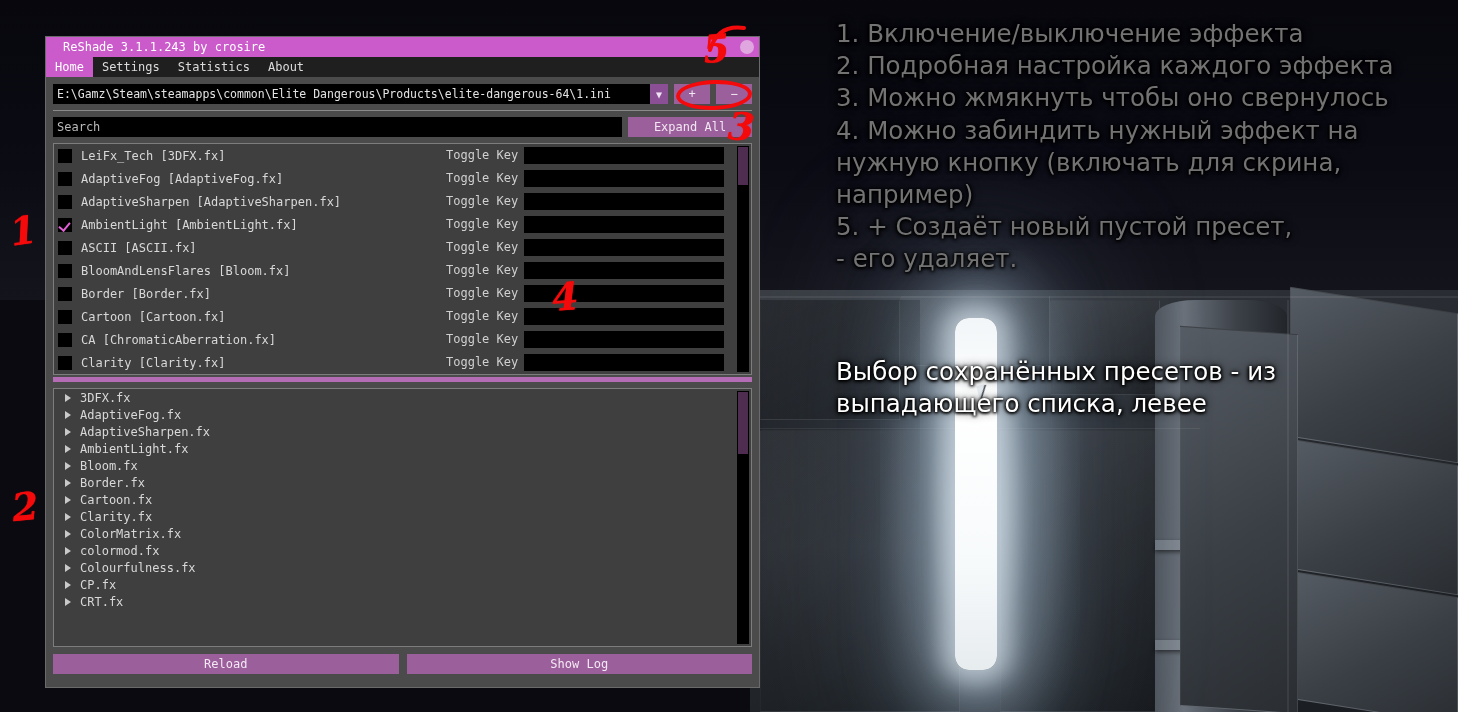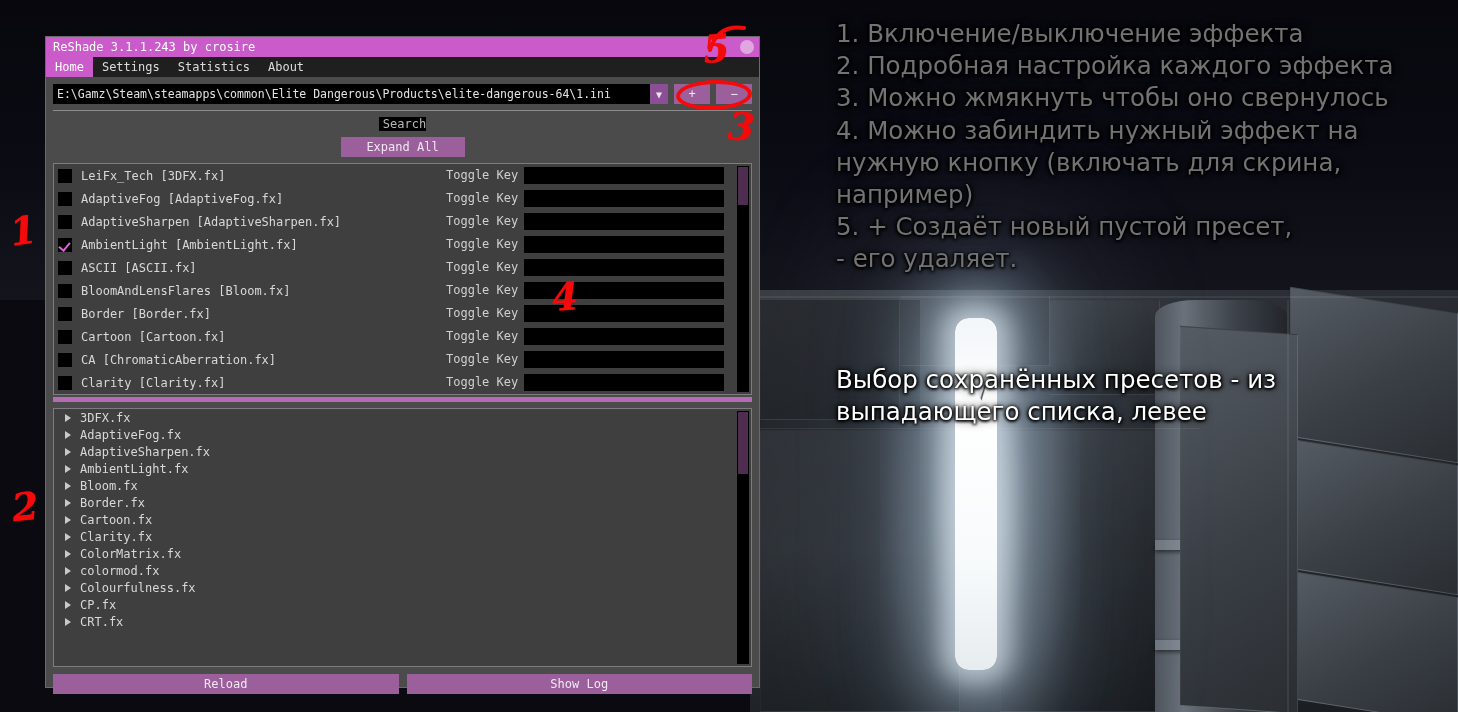--- a/index.html
+++ b/index.html
@@ -78,21 +78,21 @@
   #notes {
     position:absolute; left:836px; top:18px; width:610px;
     font-family:"DejaVu Sans", sans-serif;
     color:#737373;
     font-size:24.5px;
     line-height:32.2px;
     text-shadow: 0 0 4px #000, 1px 1px 3px #000, -1px 1px 3px #000, 0 0 10px rgba(0,0,0,.8);
     white-space:pre-wrap;
   }
   #notes2 {
-    position:absolute; left:836px; top:364px; width:560px;
+    position:absolute; left:836px; top:356px; width:560px;
     font-family:"DejaVu Sans", sans-serif;
     color:#ffffff;
     font-size:24.5px;
     line-height:32.2px;
     text-shadow: 0 0 4px #000, 1px 1px 3px #000, -1px 1px 3px #000, 0 0 10px rgba(0,0,0,.85);
     white-space:pre-wrap;
   }
 
   
   #reshade {
@@ -100,21 +100,21 @@
     width:715px; height:652px;
     background:#4b4b4b;
     border:1px solid #6a6a6a;
     padding:0;
   }
   .titlebar {
     position:relative;
     height:20px;
     background:#cb5bcb;
     display:flex; align-items:center;
-    padding-left:7px;
+    padding-left:17px;
   }
   .titlebar .t-text {
     color:#ffffff; font-size:12px; letter-spacing:0px;
     font-family:"DejaVu Sans Mono", monospace;
   }
   .collapse-dot {
     position:absolute; right:5px; top:3px;
     width:14px; height:14px; border-radius:50%;
     background:#e0a6e0;
   }
@@ -146,21 +146,21 @@
     display:flex;align-items:center;justify-content:center;
   }
   .mini-btn {
     width:36px;height:20px; margin-left:6px;
     background:#9b5f9b; color:#f2e6f2;
     font-size:12px; display:flex;align-items:center;justify-content:center;
     font-family:"DejaVu Sans Mono", monospace;
   }
   .divider { height:1px; background:#8a8a8a; margin:6px 0 6px 0; }
 
-  .row-search { display:flex; align-items:center; gap:6px;flex-direction:column; }
+  .row-search { display:flex; align-items:center; gap:6px; }
   .search-input {
     flex:1; height:20px; background:#000;
     color:#b9b9b9; font-size:12px;
     display:flex;align-items:center; padding-left:4px;
     font-family:"DejaVu Sans Mono", monospace;
   }
   .expand-btn {
     width:124px;height:20px; background:#9b5f9b; color:#f2e6f2;
     font-size:12px; display:flex;align-items:center;justify-content:center;
     font-family:"DejaVu Sans Mono", monospace;

